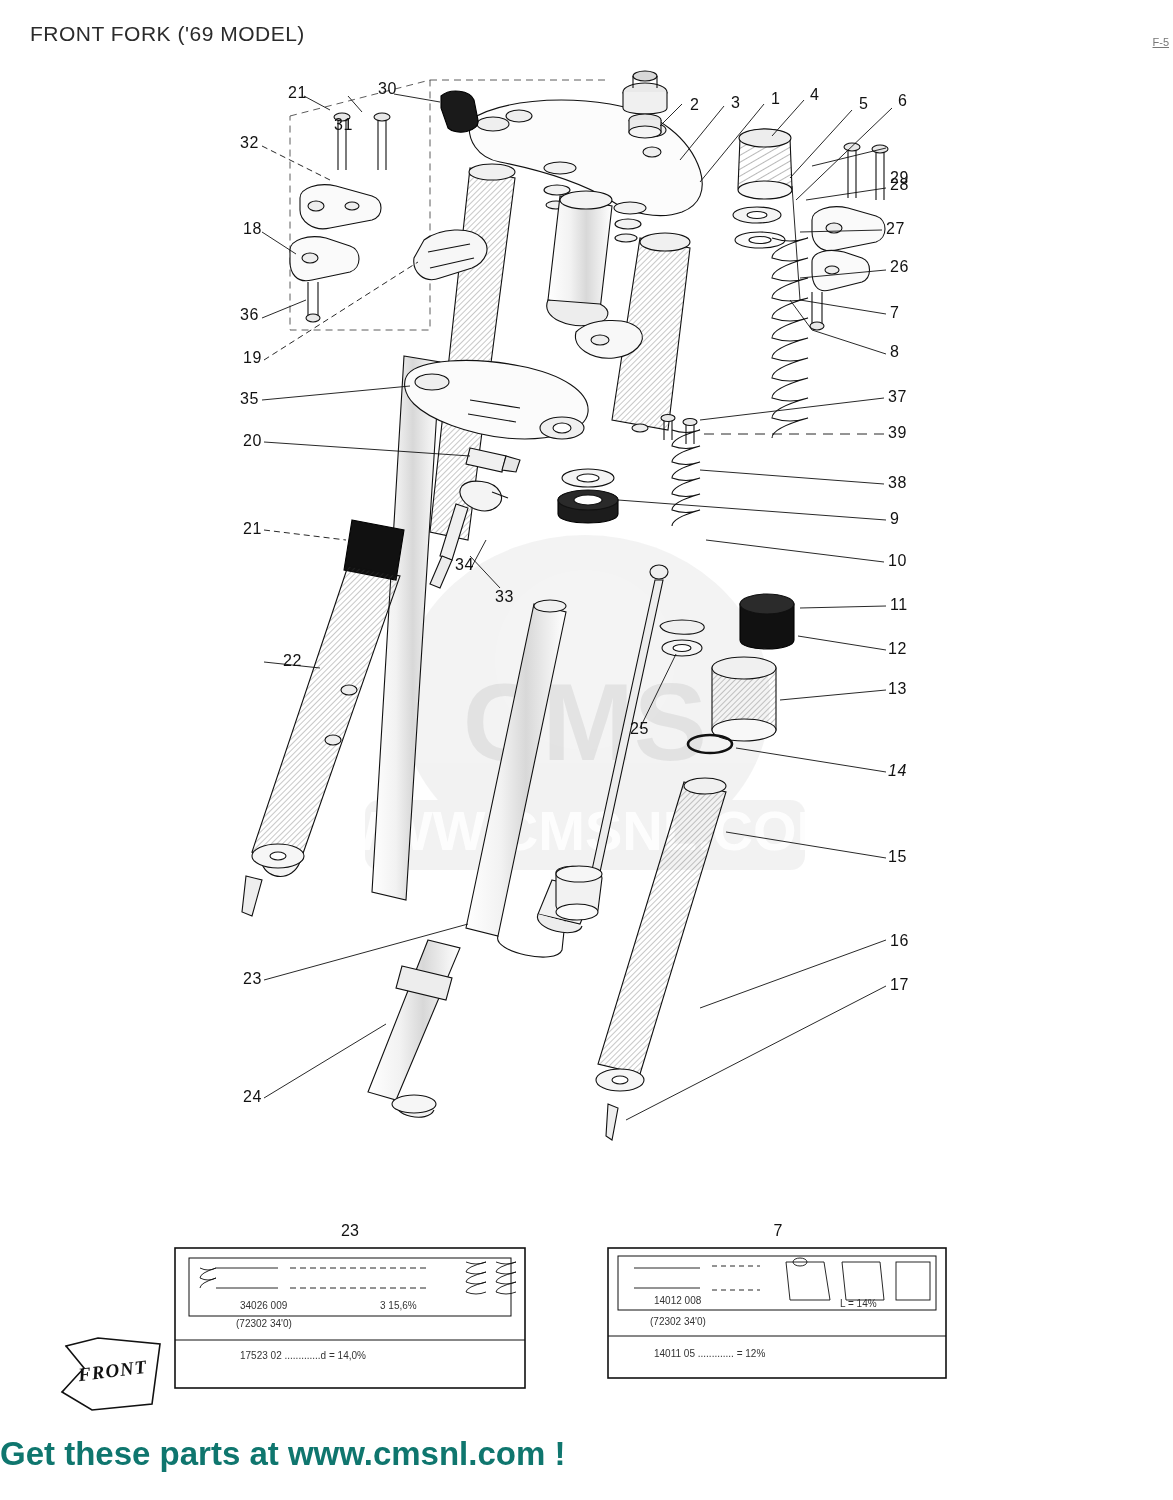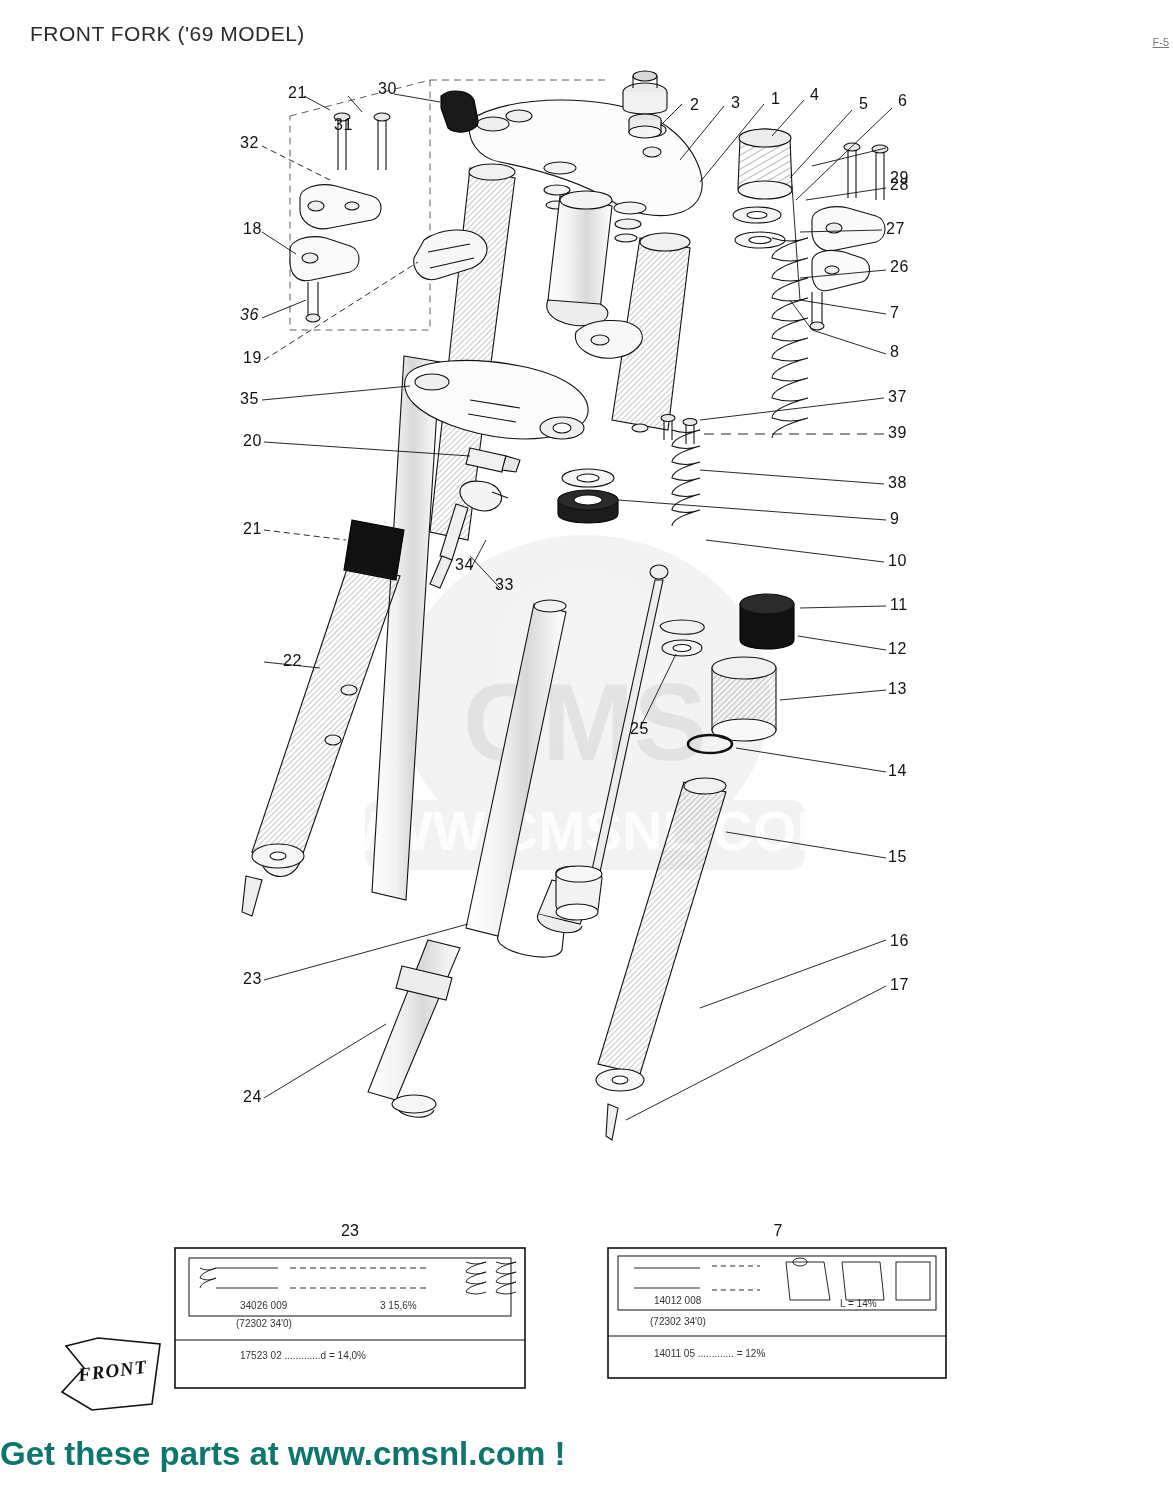--- a/index.html
+++ b/index.html
@@ -405,40 +405,40 @@
     <span class="callout" style="left:771px; top:90px;">1</span>
     <span class="callout" style="left:810px; top:86px;">4</span>
     <span class="callout" style="left:859px; top:95px;">5</span>
     <span class="callout" style="left:898px; top:92px;">6</span>
     <span class="callout" style="left:240px; top:134px;">32</span>
     <span class="callout" style="left:890px; top:137px;margin-top:32px;">29</span>
     <span class="callout" style="left:890px; top:176px;">28</span>
     <span class="callout" style="left:886px; top:220px;">27</span>
     <span class="callout" style="left:243px; top:220px;">18</span>
     <span class="callout" style="left:890px; top:258px;">26</span>
-    <span class="callout" style="left:240px; top:306px;font-style:italic;">36</span>
+    <span class="callout" style="left:240px; top:306px;">36</span>
     <span class="callout" style="left:890px; top:304px;">7</span>
     <span class="callout" style="left:243px; top:349px;">19</span>
     <span class="callout" style="left:890px; top:343px;">8</span>
     <span class="callout" style="left:240px; top:390px;">35</span>
     <span class="callout" style="left:888px; top:388px;">37</span>
     <span class="callout" style="left:243px; top:432px;">20</span>
     <span class="callout" style="left:888px; top:424px;">39</span>
     <span class="callout" style="left:888px; top:474px;">38</span>
     <span class="callout" style="left:890px; top:510px;">9</span>
     <span class="callout" style="left:243px; top:520px;">21</span>
     <span class="callout" style="left:888px; top:552px;">10</span>
     <span class="callout" style="left:455px; top:556px;">34</span>
     <span class="callout" style="left:890px; top:596px;">11</span>
-    <span class="callout" style="left:495px; top:576px;">33</span>
+    <span class="callout" style="left:495px; top:588px;">33</span>
     <span class="callout" style="left:888px; top:640px;">12</span>
     <span class="callout" style="left:243px; top:652px;margin-left:40px;">22</span>
     <span class="callout" style="left:888px; top:680px;">13</span>
     <span class="callout" style="left:630px; top:720px;">25</span>
-    <span class="callout" style="left:888px; top:762px;">14</span>
+    <span class="callout" style="left:888px; top:762px;font-style:italic;">14</span>
     <span class="callout" style="left:888px; top:848px;">15</span>
     <span class="callout" style="left:890px; top:932px;">16</span>
     <span class="callout" style="left:243px; top:970px;">23</span>
     <span class="callout" style="left:890px; top:976px;">17</span>
     <span class="callout" style="left:243px; top:1088px;">24</span>
   </div>
 
   <div>
     <div class="tbl-label" style="left:320px; top:1222px; width:60px;">23</div>
     <div class="tbl-line" style="left:240px; top:1300px;">34026  009</div>

